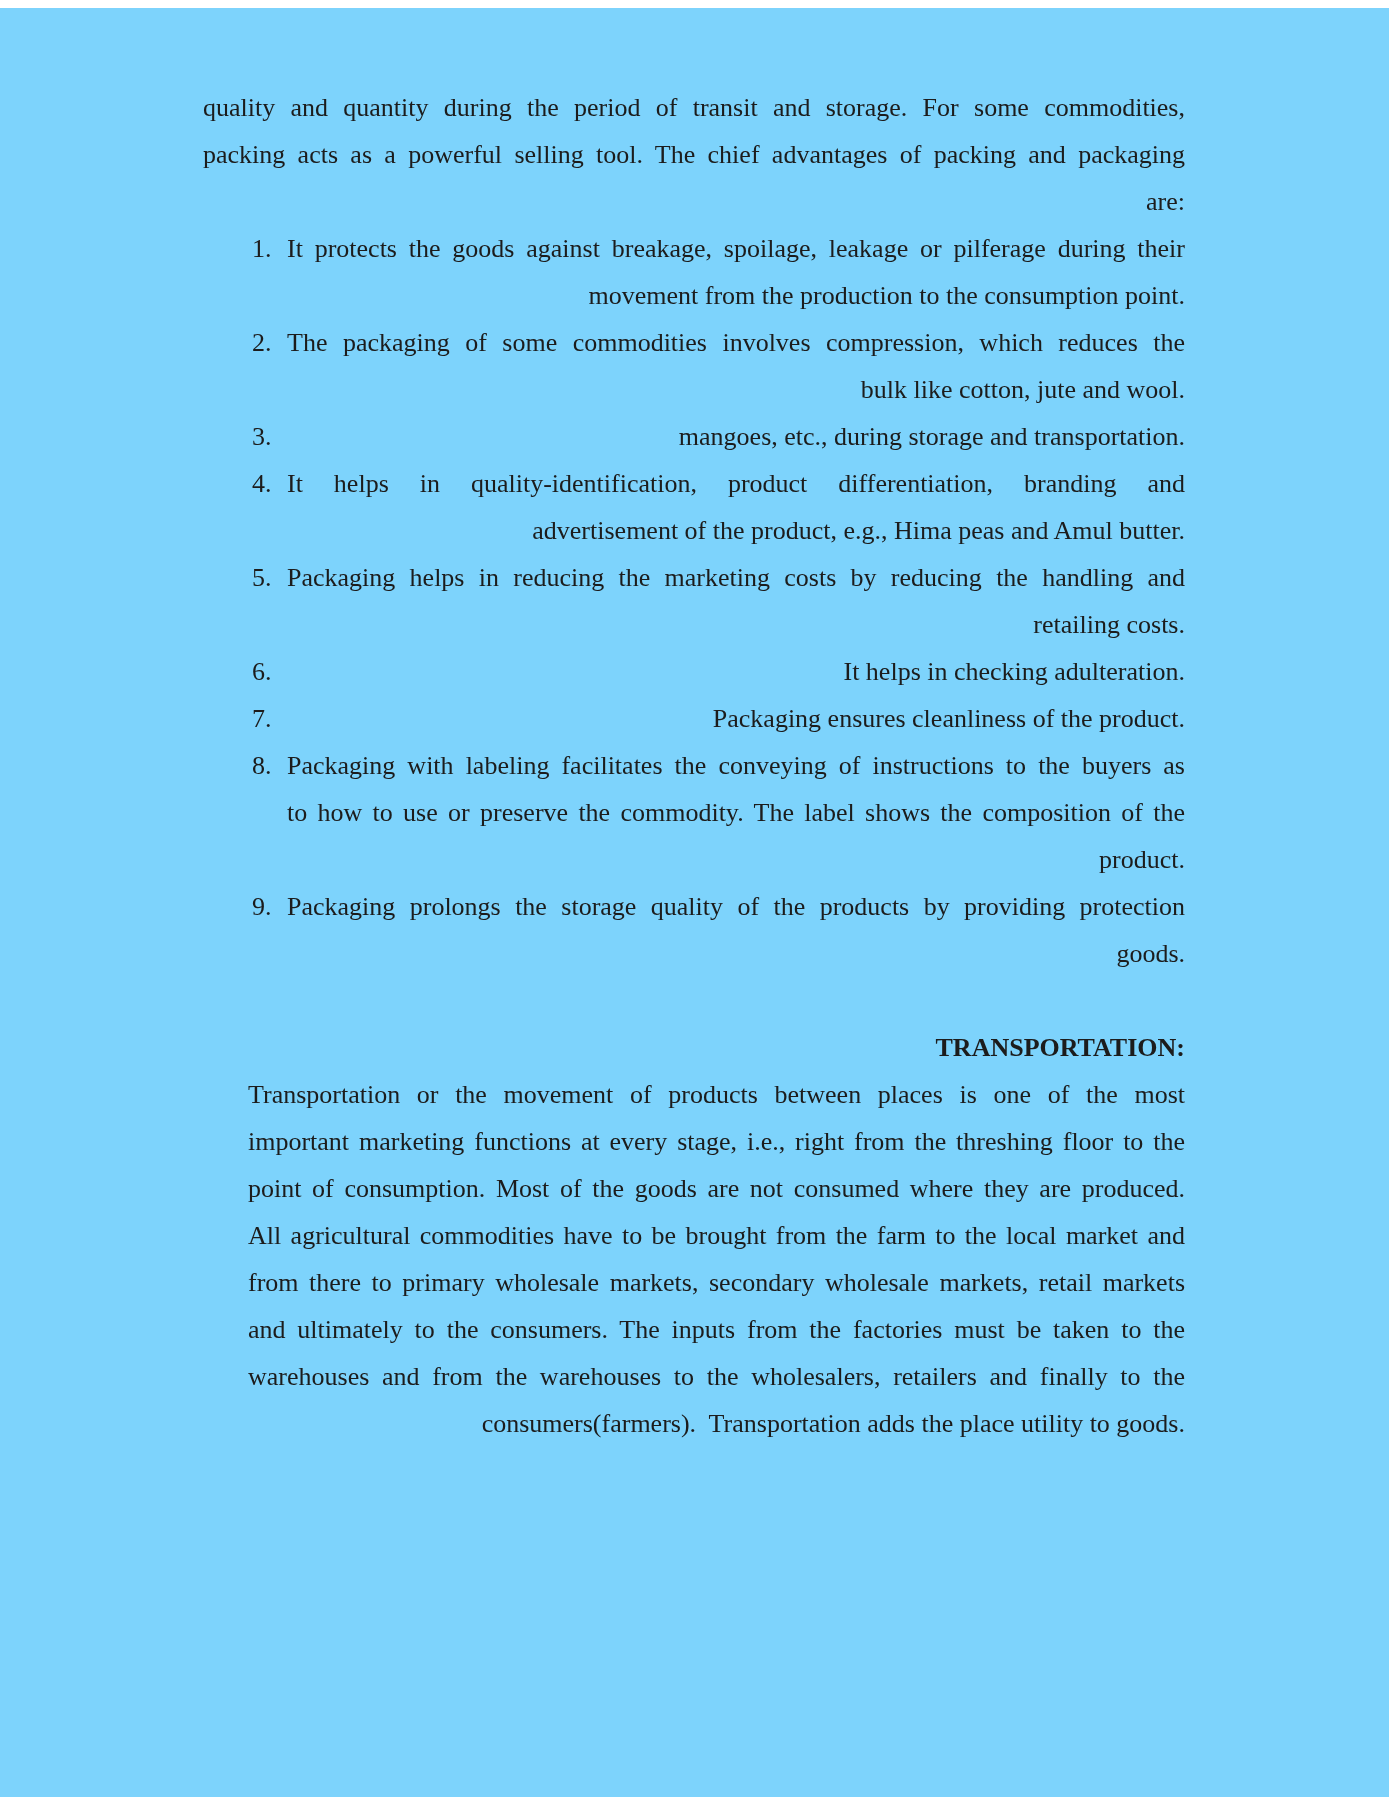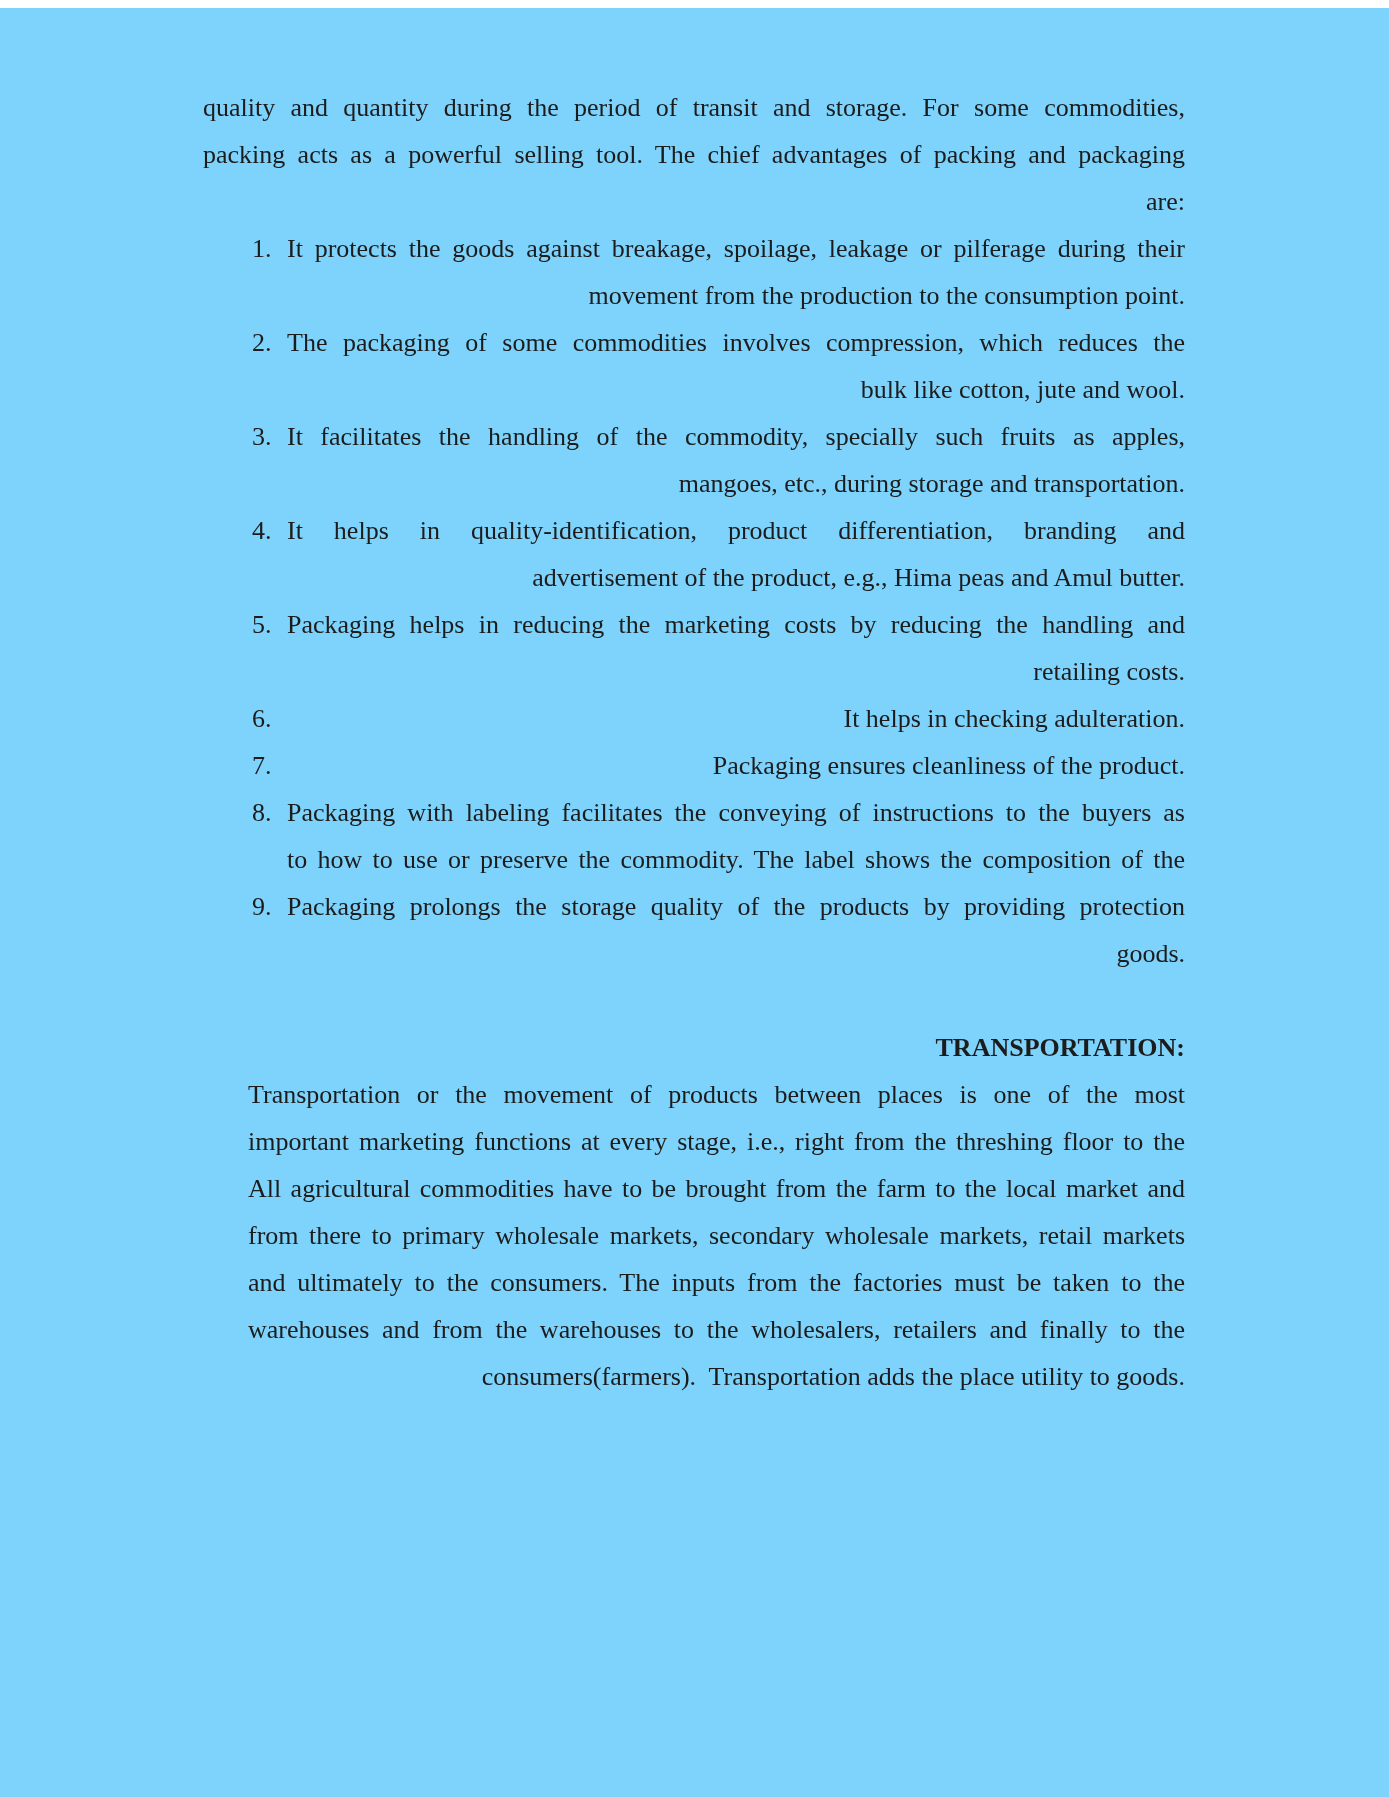--- a/index.html
+++ b/index.html
@@ -68,21 +68,20 @@
         <div class="list-item">
           <div class="list-marker">2.</div>
           <div class="item-lines">
             <div class="line just">The packaging of some commodities involves compression, which reduces the</div>
             <div class="line">bulk like cotton, jute and wool.</div>
           </div>
         </div>
         <div class="list-item">
           <div class="list-marker">3.</div>
           <div class="item-lines">
-            <div class="line just">It facilitates the handling of the commodity, specially such fruits as apples,</div>
             <div class="line">mangoes, etc., during storage and transportation.</div>
           </div>
         </div>
         <div class="list-item">
           <div class="list-marker">4.</div>
           <div class="item-lines">
             <div class="line just">It helps in quality-identification, product differentiation, branding and</div>
             <div class="line">advertisement of the product, e.g., Hima peas and Amul butter.</div>
           </div>
         </div>
@@ -103,36 +102,38 @@
           <div class="list-marker">7.</div>
           <div class="item-lines">
             <div class="line">Packaging ensures cleanliness of the product.</div>
           </div>
         </div>
         <div class="list-item">
           <div class="list-marker">8.</div>
           <div class="item-lines">
             <div class="line just">Packaging with labeling facilitates the conveying of instructions to the buyers as</div>
             <div class="line just">to how to use or preserve the commodity.  The label shows the composition of the</div>
+            <div class="line">product.</div>
           </div>
         </div>
         <div class="list-item">
           <div class="list-marker">9.</div>
           <div class="item-lines">
             <div class="line just">Packaging prolongs the storage quality of the products by providing protection</div>
             <div class="line">goods.</div>
           </div>
         </div>
       </div>
 
     <div class="section">
       <div class="section-heading">TRANSPORTATION:</div>
       <div id="section-paragraph">
           <div class="line just">Transportation or the movement of products between places is one of the most</div>
           <div class="line just">important marketing functions at every stage, i.e., right from the threshing floor to the</div>
+          <div class="line just">point of consumption.  Most of the goods are not consumed where they are produced.</div>
           <div class="line just">All agricultural commodities have to be brought from the farm to the local market and</div>
           <div class="line just">from there to primary wholesale markets, secondary wholesale markets, retail markets</div>
           <div class="line just">and ultimately to the consumers.  The inputs from the factories must be taken to the</div>
           <div class="line just">warehouses and from the warehouses to the wholesalers, retailers and finally to the</div>
           <div class="line">consumers(farmers).  Transportation adds the place utility to goods.</div>
         </div>
     </div>
 
   </div>
 </div>

